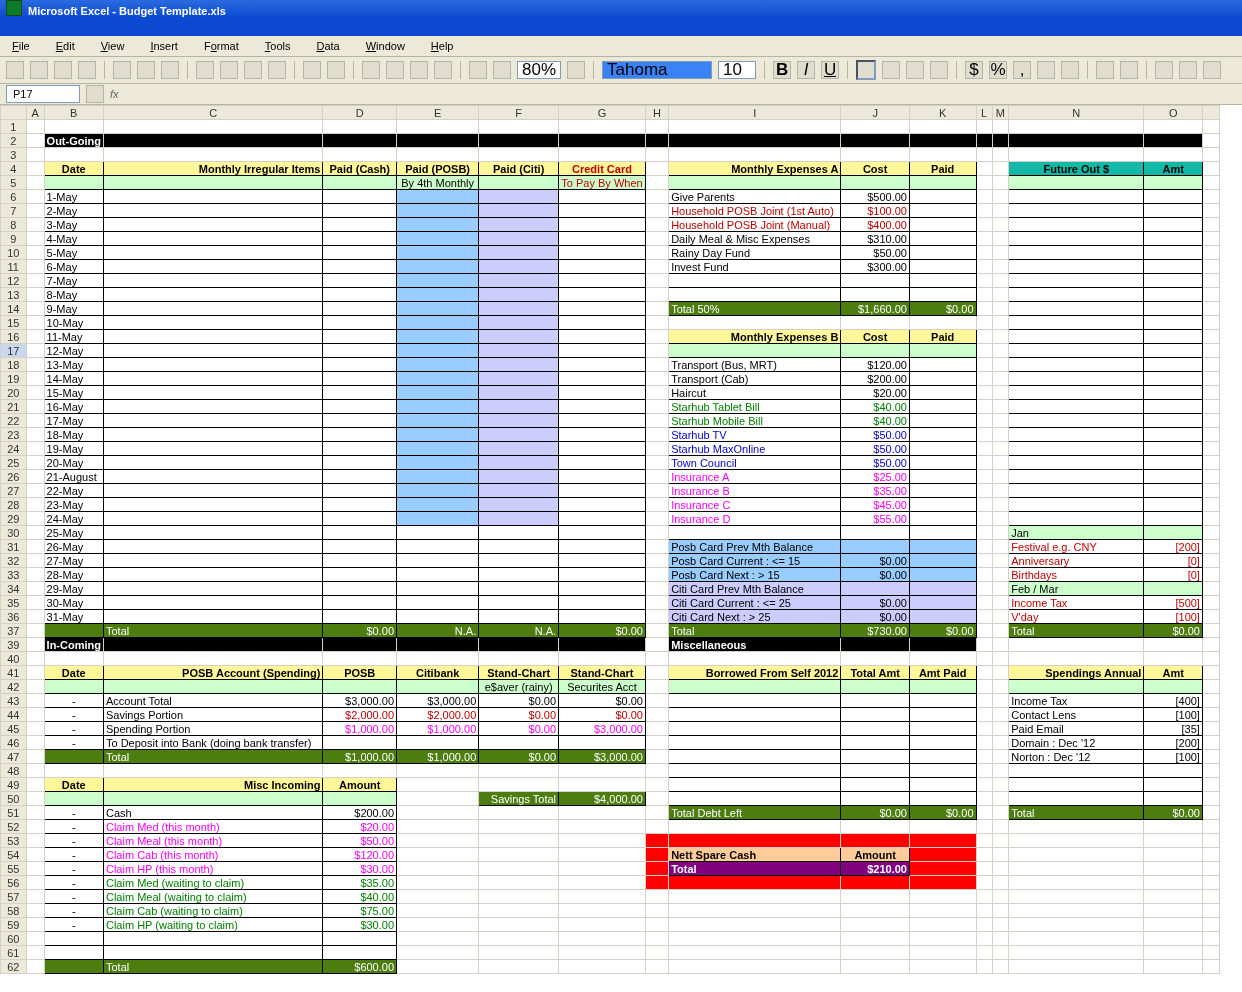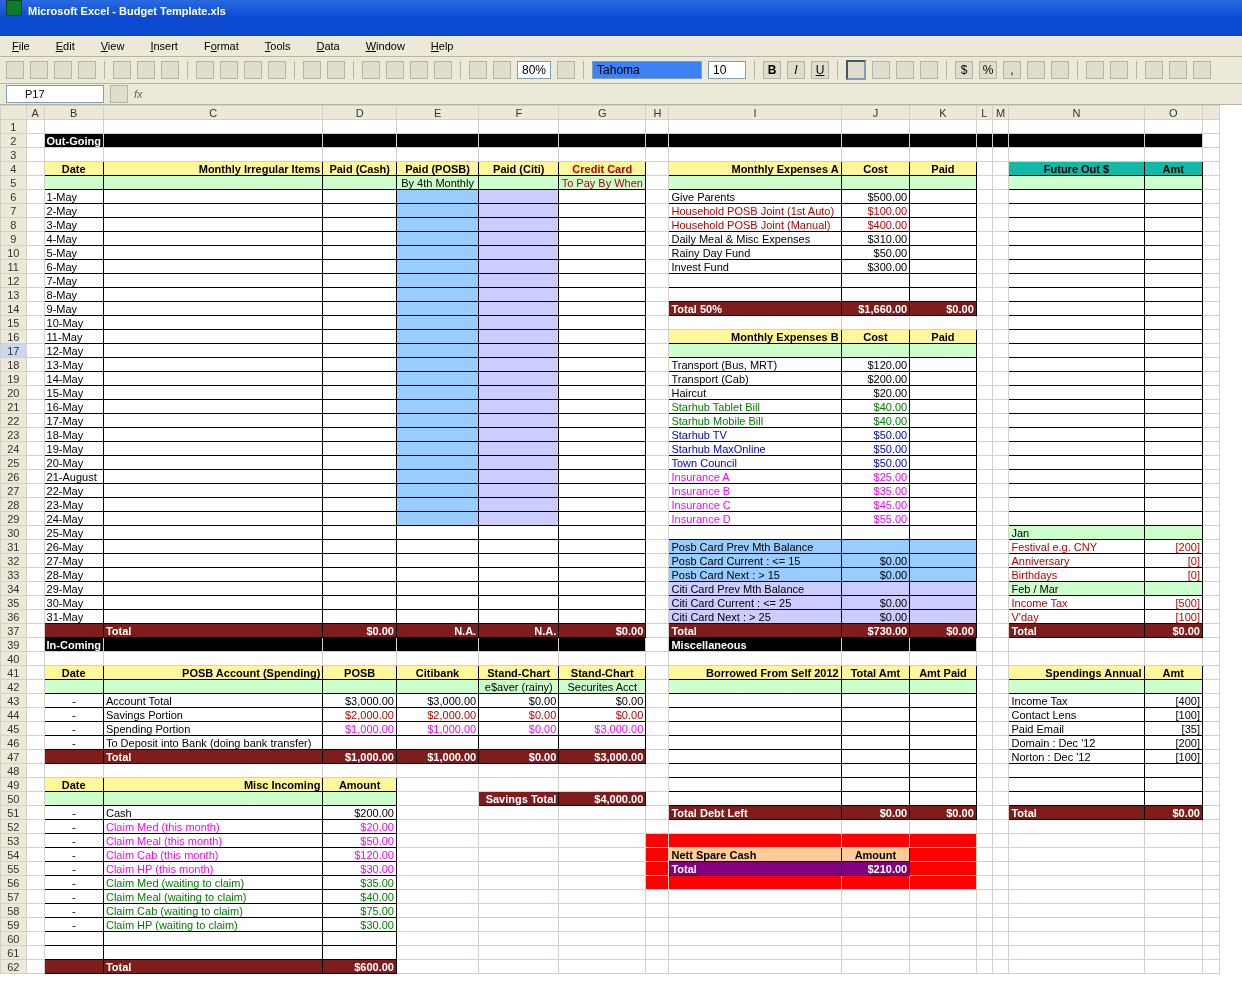--- a/index.html
+++ b/index.html
@@ -2,47 +2,47 @@
 <html><head>
 <meta charset="utf-8">
 <style>
 html,body{margin:0;padding:0;font-family:Tahoma,Arial,sans-serif;font-size:11px;color:#000;background:#fff;overflow:hidden}
 
 .titlebar{background:linear-gradient(#2a6ae0,#0b4ad0,#0b4ad0);color:#fff;height:36px;line-height:22px;padding:0 6px;font-weight:bold;display:flex;align-items:flex-start;gap:6px}
 .titlebar .x-icon{width:14px;height:14px;background:#0f7a2a;border:1px solid #0a4a1a;display:inline-block}
 .menubar{background:#ece9d8;border-bottom:1px solid #b5b5a5;height:20px;display:flex;align-items:center;gap:10px;padding:0 4px}
 .menubar .m{padding:0 8px;cursor:default}
 .menubar .m u{text-decoration:underline}
-.toolbar{background:#ece9d8;height:26px;border-bottom:1px solid #b5b5a5;display:flex;align-items:center;gap:6px;padding:0 6px;font-size:12px}
+.toolbar{background:#ece9d8;height:26px;border-bottom:1px solid #b5b5a5;display:flex;align-items:center;gap:6px;padding:0 6px;font-size:17px}
 .ticon{width:16px;height:16px;background:#e0ddcf;border:1px solid #b5b5a5;display:inline-block}
 .tsep{width:1px;height:18px;background:#b5b5a5;display:inline-block;margin:0 2px}
 .zoom{border:1px solid #7f9db9;background:#fff;padding:0 4px;height:16px;line-height:16px}
 .fontbox{border:1px solid #7f9db9;background:#3b82f6;padding:0 4px;height:16px;line-height:16px;width:100px}
 .sizebox{border:1px solid #7f9db9;background:#fff;padding:0 4px;height:16px;line-height:16px;width:28px}
 .namebox{background:#ece9d8;height:20px;border-bottom:1px solid #b5b5a5;display:flex;align-items:center;gap:6px;padding:0 6px}
-.nb{border:1px solid #7f9db9;background:#fff;padding:0 18px;height:16px;line-height:16px;width:60px}
+.nb{border:1px solid #7f9db9;background:#fff;padding:0 6px;height:16px;line-height:16px;width:60px}
 .fx{font-style:italic;color:#666}
 
 .sheet{position:relative;width:1242px;height:900px;overflow:auto;background:#fff}
 table.grid{border-collapse:collapse;width:1220px}
 table.grid th,table.grid td{border:1px solid #d4d0c8;height:13px;padding:0 2px;white-space:nowrap;font-size:11px}
 table.grid th{background:#ece9d8;font-weight:normal;color:#333;text-align:center}
 table.grid th.rowh{width:22px;text-align:center}
 table.grid th.sel{background:#c9d8ef}
 
 .cA{width:14px}.cB{width:50px}.cC{width:216px}.cD{width:70px}.cE{width:78px}.cF{width:76px}.cG{width:82px}.cH{width:20px}.cI{width:168px}.cJ{width:66px}.cK{width:64px}.cL{width:12px}.cM{width:12px}.cN{width:136px}.cO{width:58px}.cR{width:14px}
 
 .blackbar{background:#000;color:#fff;font-weight:bold}
 .hdr-y{background:#fff799;font-weight:bold;text-align:center;border:1px solid #000!important}
 .hdr-y-left{background:#fff799;font-weight:bold;text-align:right;border:1px solid #000!important}
 .hdr-pink{background:#14b8a6;font-weight:bold;text-align:center;border:1px solid #000!important}
 .grn{background:#ccffcc;border:1px solid #000!important}
 .lav{background:#ccccff;border:1px solid #000!important}
 .lblue{background:#99ccff;border:1px solid #000!important}
-.maroon{background:#7f1d1d;color:#fff;font-weight:bold;border:1px solid #000!important}
+.maroon{background:#4d7c0f;color:#fff;font-weight:normal;border:1px solid #000!important}
 .bord{border:1px solid #000!important}
 .ctr{text-align:center}
 .rt{text-align:right}
 .red{color:#c00000}
 .mag{color:#ff00ff}
 .grntxt{color:#008000}
 .bluetxt{color:#0000d0}
 .summaryBox{background:#ff0000}
 .peach{background:#ffcc99;font-weight:bold;border:1px solid #000!important}
 .purple{background:#800080;color:#fff;font-weight:bold;border:1px solid #000!important}

